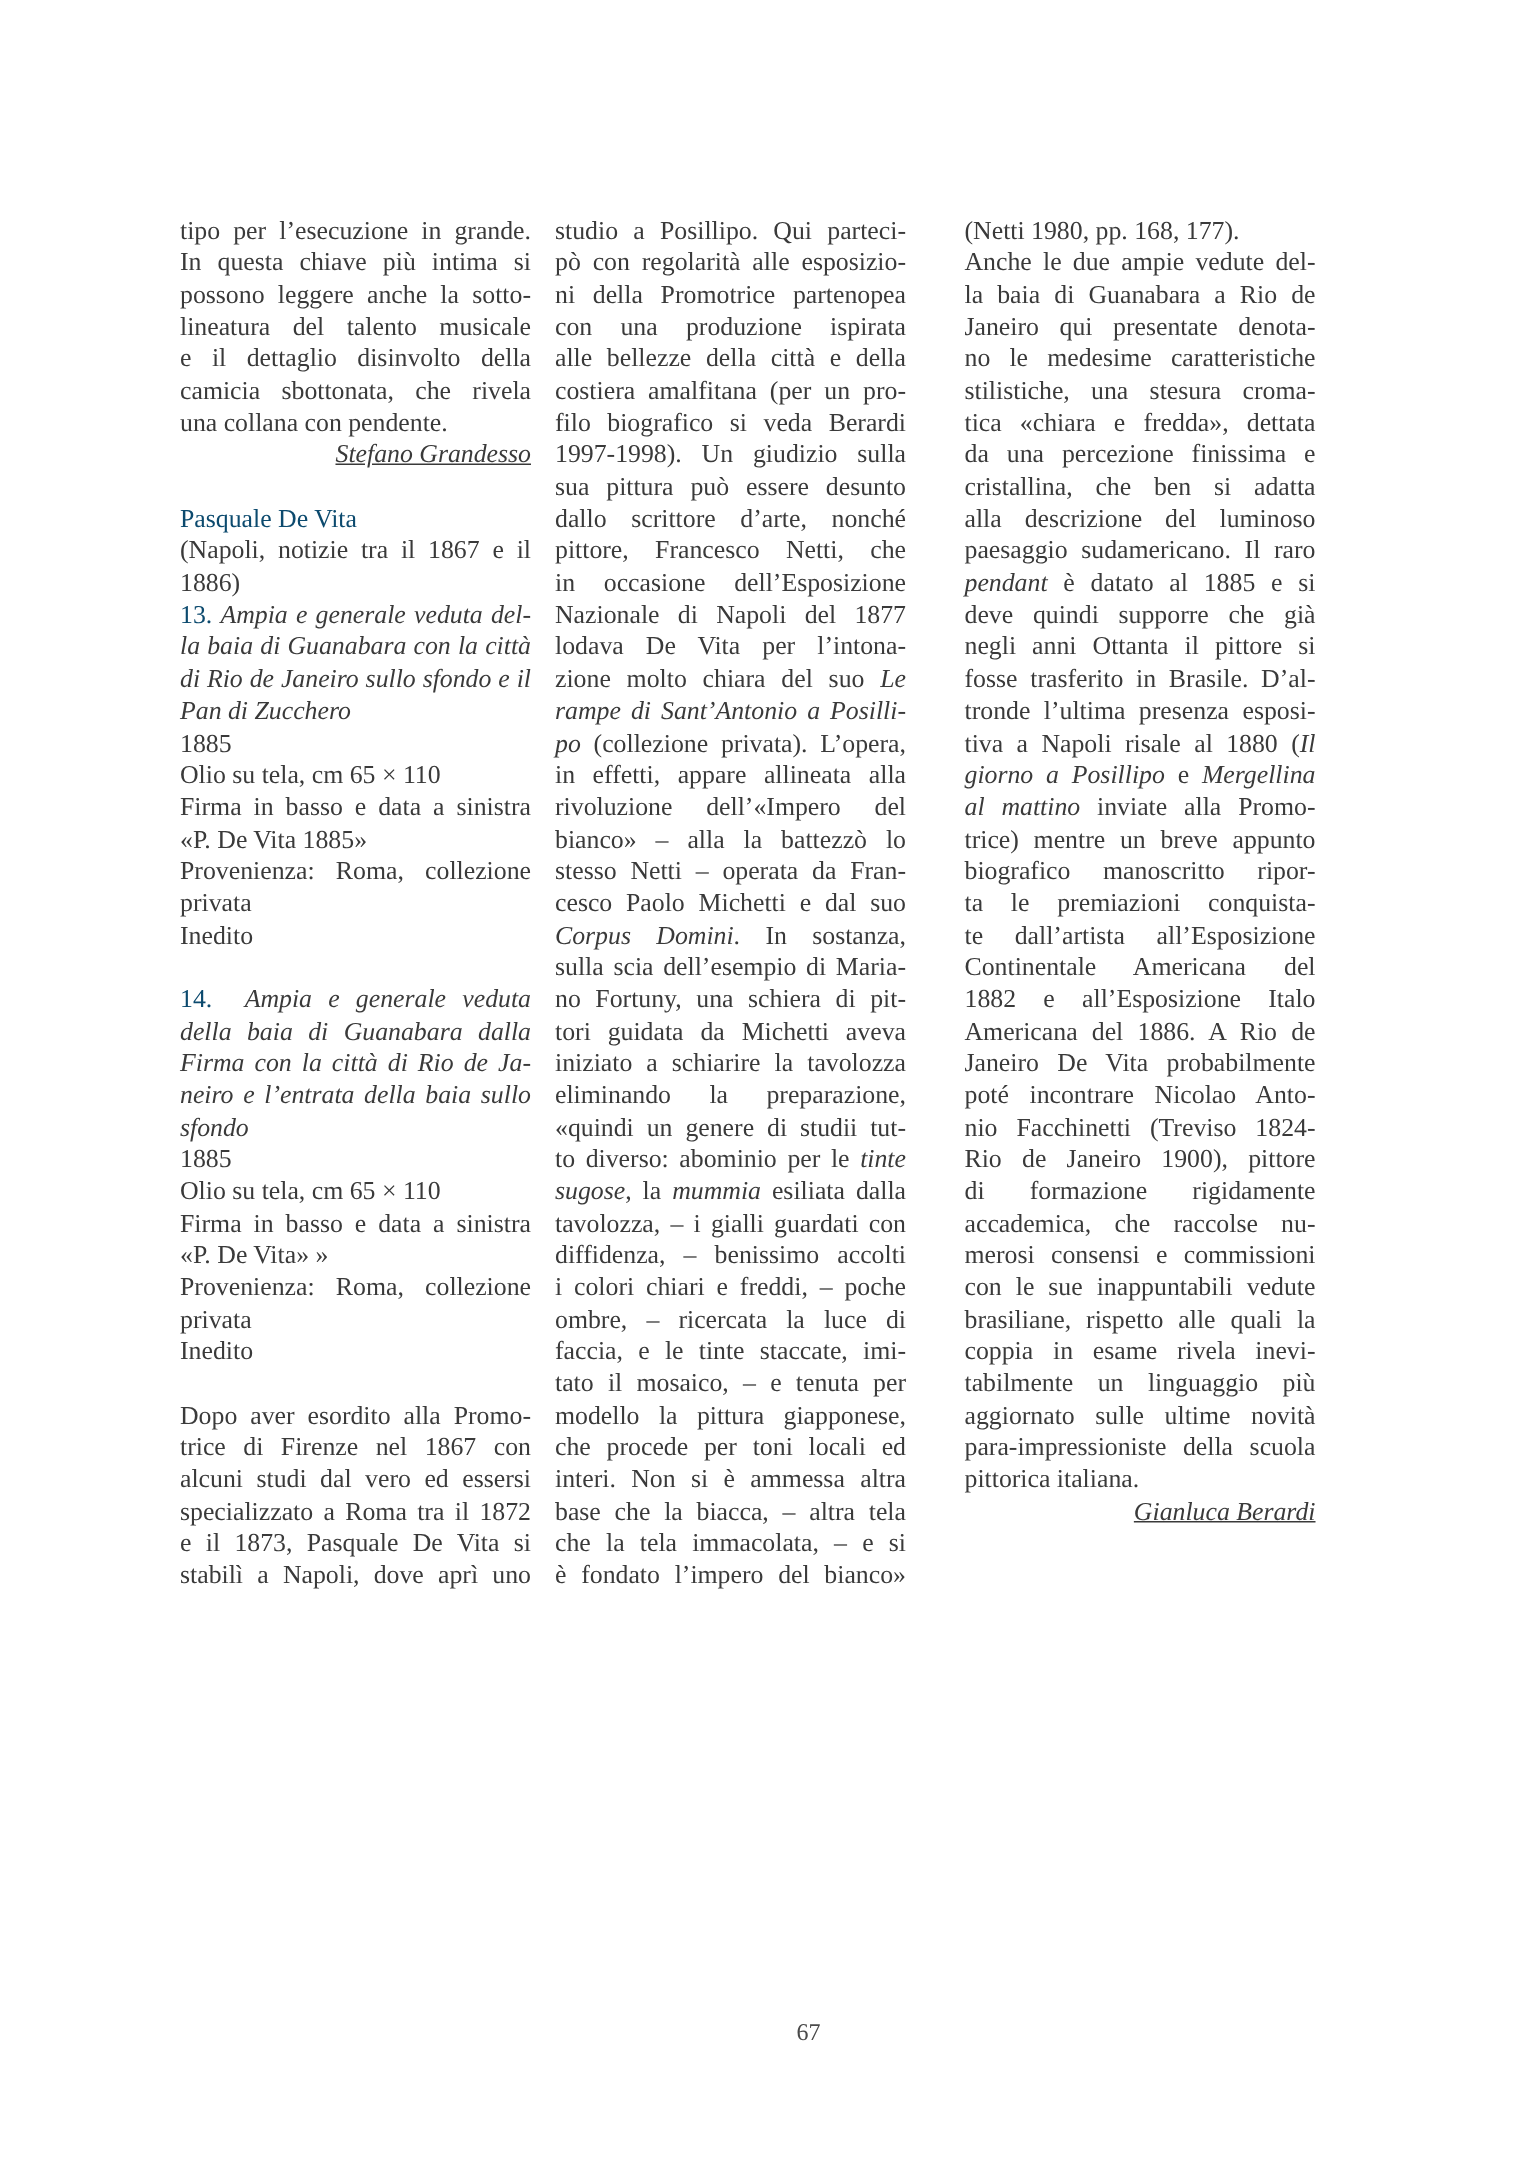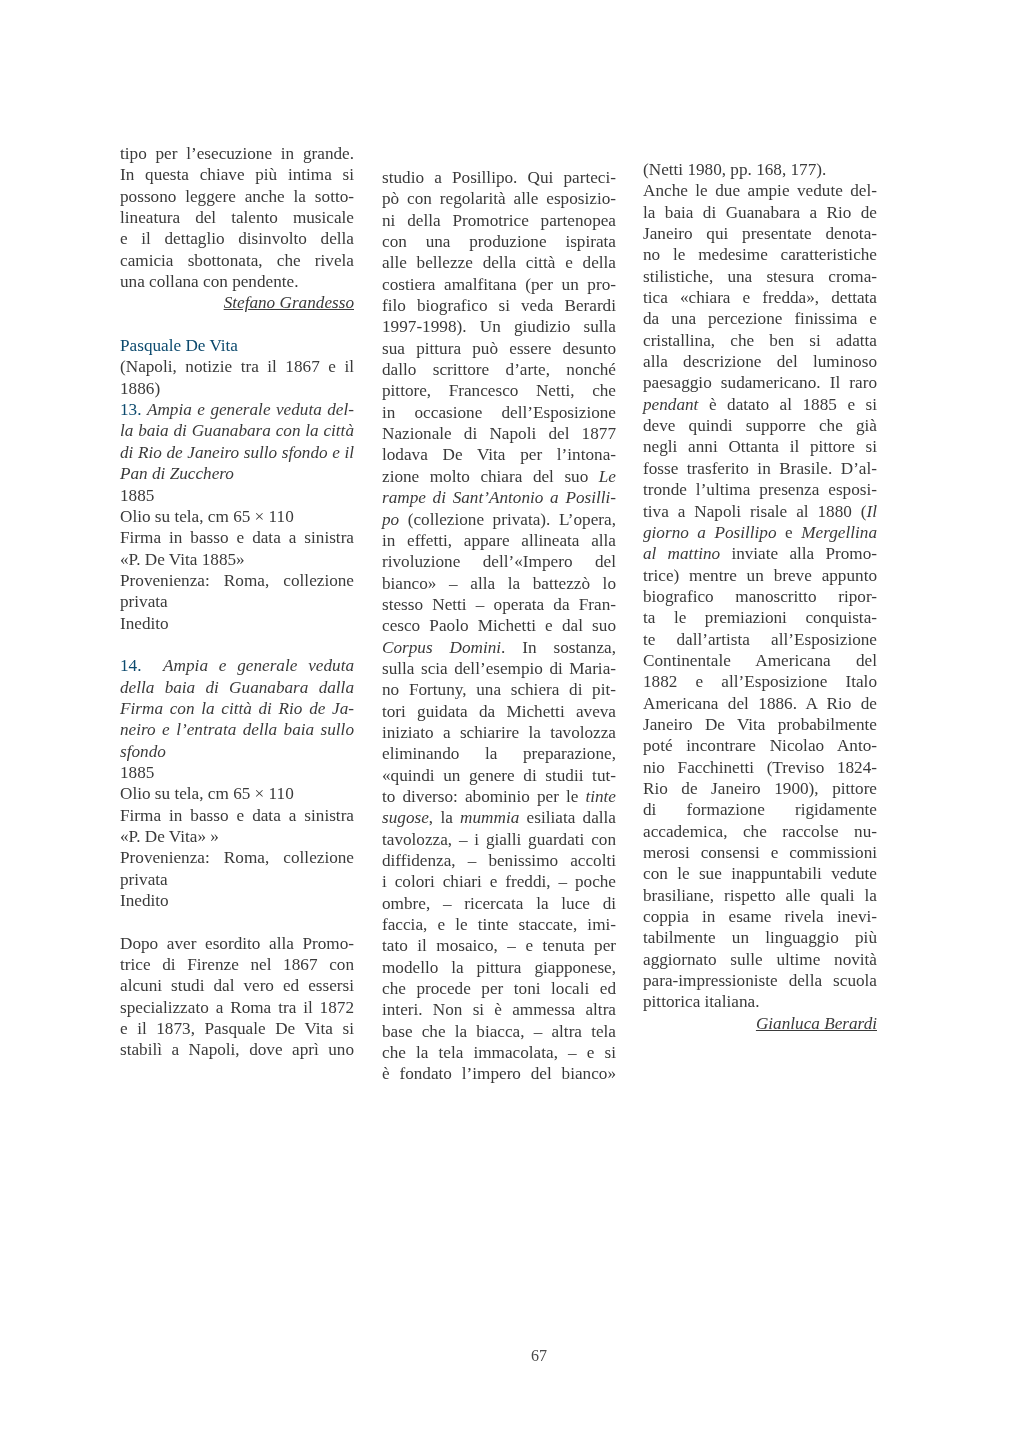--- a/index.html
+++ b/index.html
@@ -25,22 +25,22 @@
   .col {
     position: absolute;
     top: 143px;
     width: 234px;
     font-size: 17.2px;
     line-height: 21.35px;
     text-align: justify;
     hyphens: manual;
   }
   .col-left  { left: 120px; }
-  .col-mid   { left: 382px; margin-top: 24px; }
-  .col-right { left: 643px; margin-top: 16px; }
+  .col-mid   { left: 370px; }
+  .col-right { left: 643px; }
   .line {
     display: block;
     text-align: justify;
     text-align-last: justify;
     white-space: nowrap;
     overflow: visible;
   }
   .line.last {
     text-align-last: left;
   }

